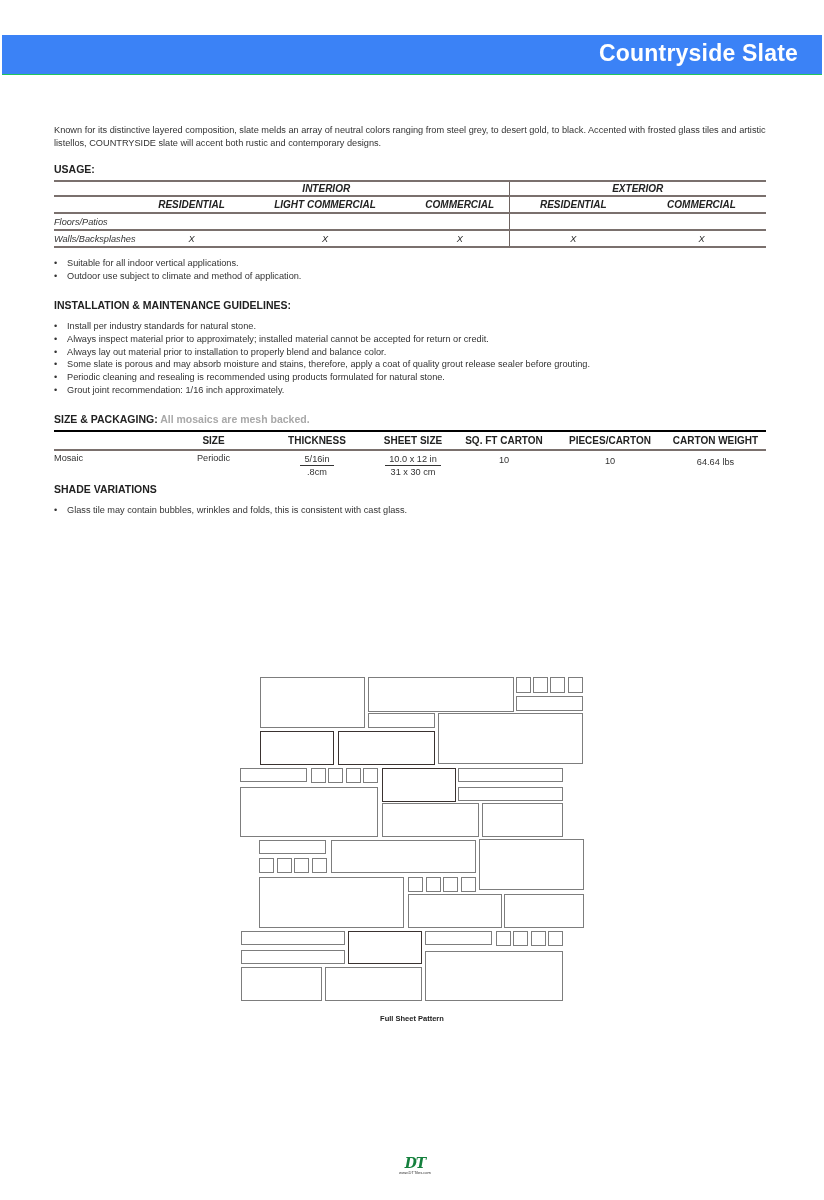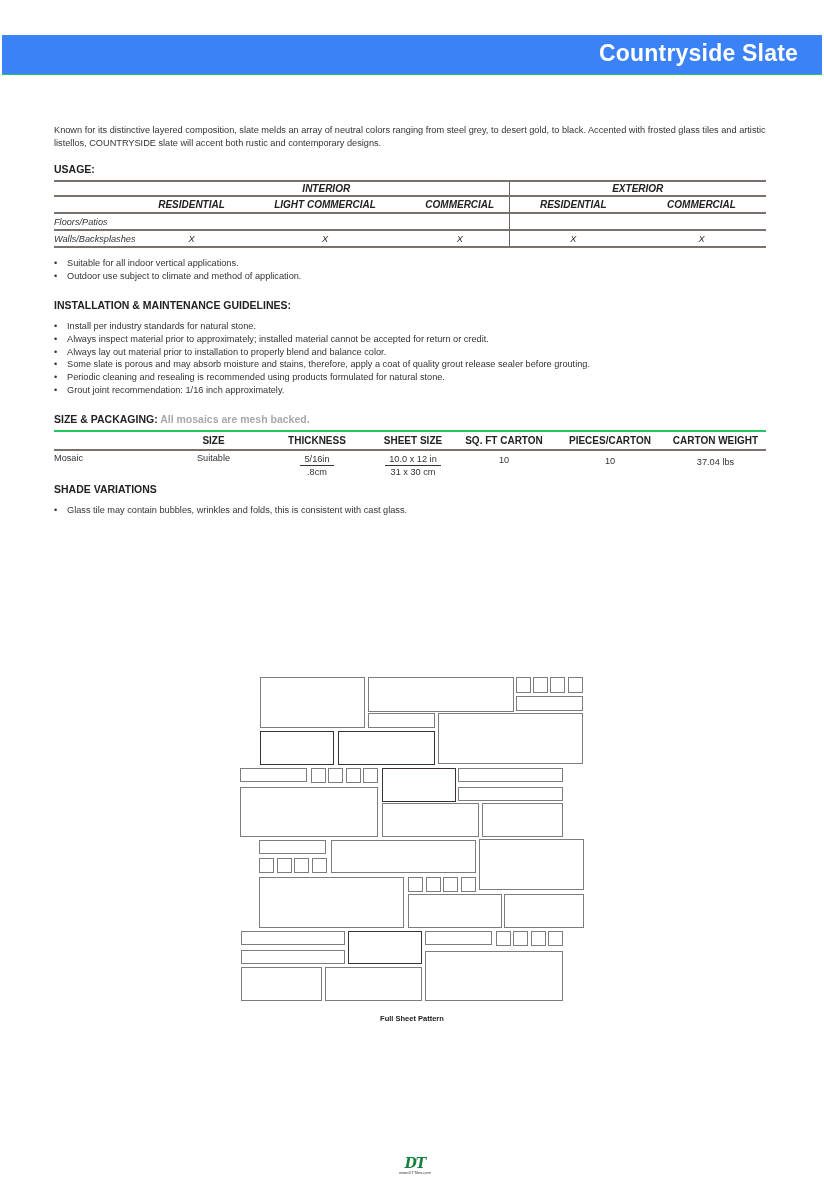--- a/index.html
+++ b/index.html
@@ -23,21 +23,21 @@
   .usage-table .rule td, .usage-table .rule th { border-top: 2px solid #7a706d; }
   .usage-table .bottom-rule td { border-bottom: 2px solid #7a706d; }
   .usage-table .divider { border-left: 1.5px solid #6e6360; }
   .bullets { position: absolute; left: 54px; margin: 0; padding: 0; list-style: none;
              font-size: 9.2px; line-height: 12.8px; color: #333; }
   .bullets li { position: relative; padding-left: 13px; }
   .bullets li::before { content: "\2022"; position: absolute; left: 0; top: 0; }
   .size-table { position: absolute; left: 54px; top: 430px; width: 712px; border-collapse: collapse;
                 font-size: 9.2px; }
   .size-table th { font-size: 10px; font-weight: bold; color: #222; height: 17px; text-align: center;
-                   border-top: 2px solid #22c55e; border-bottom: 2px solid #7a706d; padding: 0; }
+                   border-top: 2px solid #000000; border-bottom: 2px solid #7a706d; padding: 0; }
   .size-table td { text-align: center; vertical-align: top; padding: 2px 0 0 0; color: #333; }
   .size-table td.row-label { text-align: left; }
   .frac-top { display: inline-block; border-bottom: 1px solid #333; padding: 0 4px; line-height: 12px; }
   .frac-bot { display: block; line-height: 12px; }
   .pattern { position: absolute; left: 0; top: 0; width: 824px; height: 1200px; pointer-events: none; }
   .tile { position: absolute; box-sizing: border-box; border: 1.5px solid #7d7d7d; background: #fff; }
   .tile.dark { border: 1.5px solid #3a3230; }
   .caption { position: absolute; left: 0; width: 824px; top: 1014px; text-align: center;
              font-size: 7.5px; font-weight: bold; color: #222; }
   .logo { position: absolute; left: 390px; top: 1156px; width: 50px; height: 28px; text-align: center; }
@@ -133,32 +133,32 @@
     <th></th>
     <th>SIZE</th>
     <th>THICKNESS</th>
     <th>SHEET SIZE</th>
     <th>SQ. FT CARTON</th>
     <th>PIECES/CARTON</th>
     <th>CARTON WEIGHT</th>
   </tr>
   <tr>
     <td class="row-label">Mosaic</td>
-    <td>Suitable</td>
+    <td>Periodic</td>
     <td>
       <span class="frac-top">5/16in</span>
       <span class="frac-bot">.8cm</span>
     </td>
     <td>
       <span class="frac-top">10.0 x 12 in</span>
       <span class="frac-bot">31 x 30 cm</span>
     </td>
     <td style="padding-top:4px">10</td>
     <td style="padding-top:5px">10</td>
-    <td style="padding-top:6px">37.04 lbs</td>
+    <td style="padding-top:6px">64.64 lbs</td>
   </tr>
 </tbody>
   </table>
 
 <div class="section-title" style="top:483px;">SHADE VARIATIONS</div>
 <ul class="bullets" style="top:504px;">
   <li>Glass tile may contain bubbles, wrinkles and folds, this is consistent with cast glass.</li>
 </ul>
 
 <div class="pattern">

